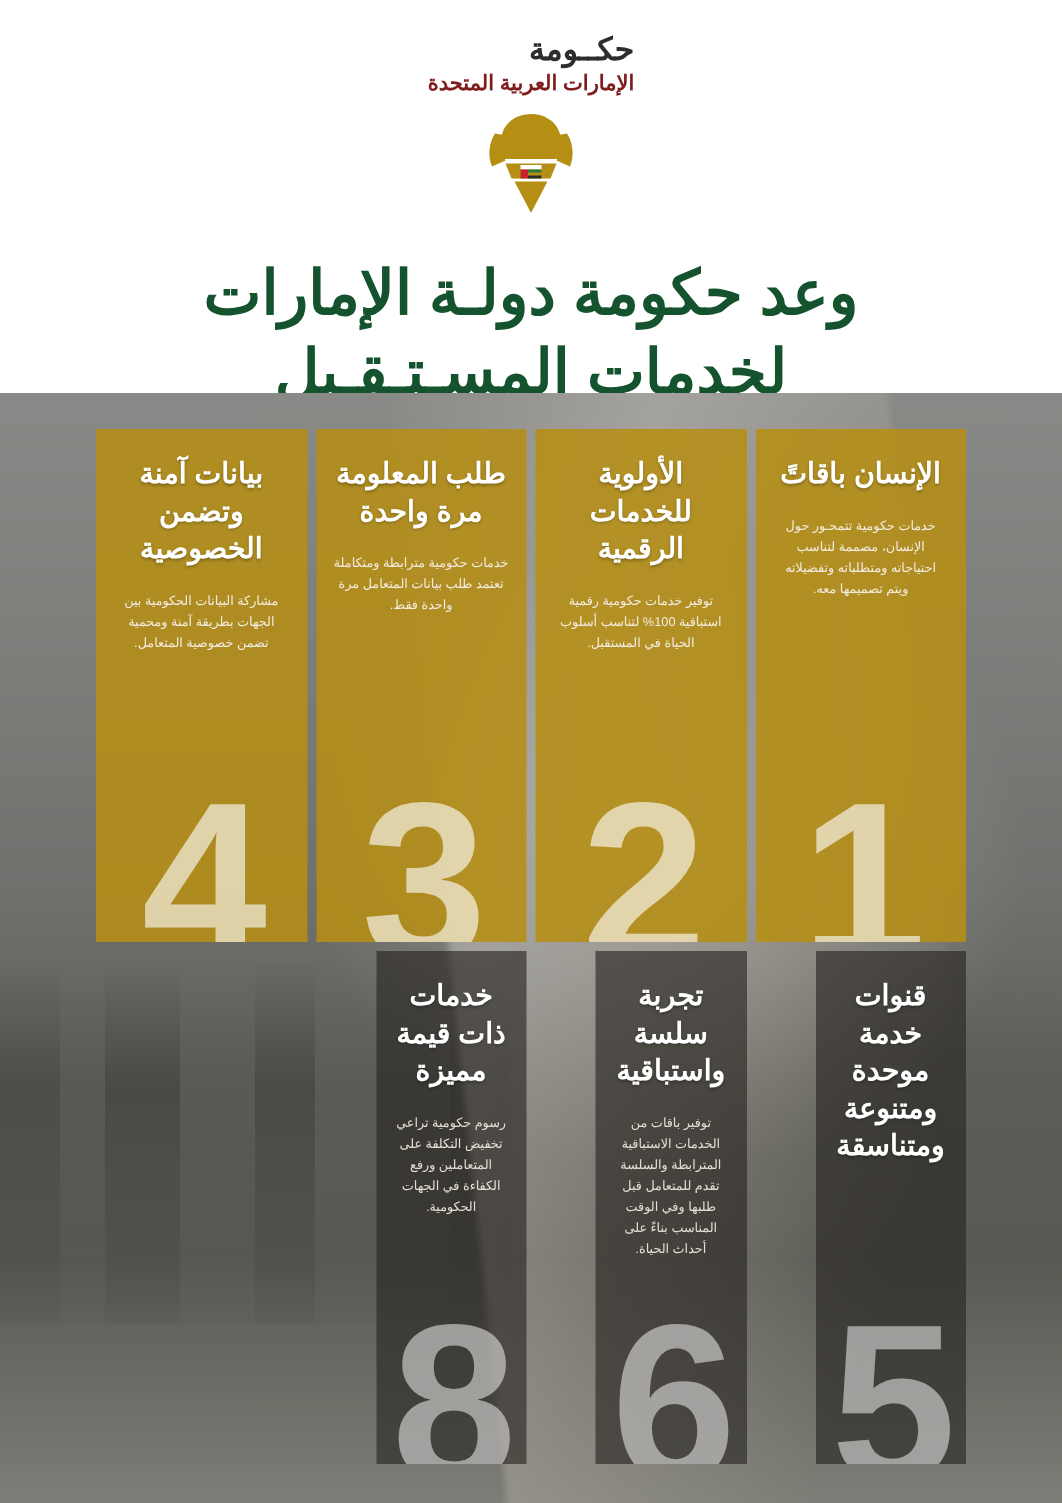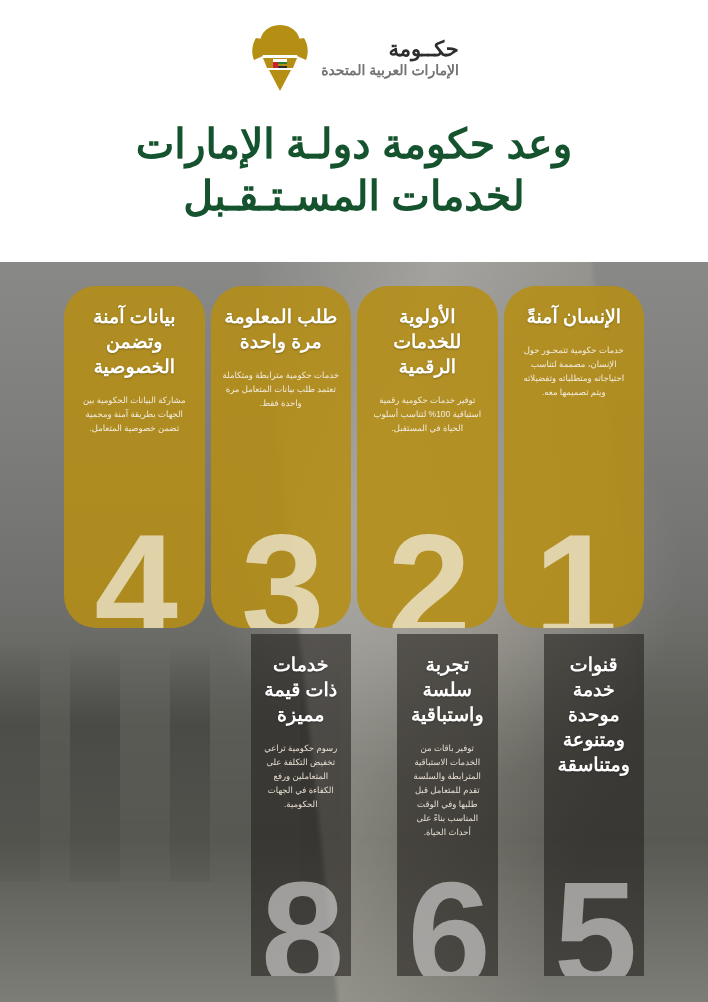--- a/index.html
+++ b/index.html
@@ -16,21 +16,21 @@
   }
 
   
   .header {
     height: 262px;
     background: #ffffff;
     position: relative;
   }
   .emblem-row {
     display: flex;
-    flex-direction: row;
+    flex-direction: column;
     align-items: center;
     justify-content: center;
     gap: 10px;
     padding-top: 22px;
   }
   .emblem {
     width: 62px;
     height: 72px;
     position: relative;
   }
@@ -42,21 +42,21 @@
   }
   .gov-title .line1 {
     font-size: 21px;
     font-weight: bold;
     letter-spacing: 0px;
     color: #2d2d2d;
   }
   .gov-title .line2 {
     font-size: 14px;
     font-weight: bold;
-    color: #737373;
+    color: #7f1d1d;
     margin-top: 2px;
   }
 
   .main-title {
     margin-top: 24px;
     text-align: center;
     color: #14532d;
     font-weight: bold;
     font-size: 41px;
     line-height: 1.28;
@@ -137,21 +137,21 @@
     box-sizing: border-box;
   }
   .panel {
     position: relative;
     overflow: hidden;
     padding: 18px 12px 8px 12px;
     box-sizing: border-box;
     text-align: center;
     color: #ffffff;
   }
-  .panel.gold { background: rgba(181,142,20,0.88); border-radius: 32px; }
+  .panel.gold { background: rgba(181,142,20,0.88); }
   .panel.dark { background: rgba(38,36,32,0.62); margin-left: 40px; }
 
   .panel-title {
     font-size: 19px;
     font-weight: bold;
     line-height: 1.32;
     color: #ffffff;
     position: relative;
     z-index: 3;
     margin: 0 auto;
@@ -234,21 +234,21 @@
   </div>
 </div>
 
 <div class="board">
   <div class="photo"></div>
   <div class="dark-overlay"></div>
 
   <div class="grid">
 
     <div class="panel gold">
-      <div class="panel-title">الإنسان آمنةً</div>
+      <div class="panel-title">الإنسان باقاتً</div>
       <div class="panel-desc">خدمات حكومية تتمحـور حول الإنسان، مصممة لتناسب احتياجاته ومتطلباته وتفضيلاته ويتم تصميمها معه.</div>
       <div class="panel-number">1</div>
     </div>
 
     <div class="panel gold">
       <div class="panel-title">الأولوية للخدمات الرقمية</div>
       <div class="panel-desc">توفير خدمات حكومية رقمية استباقية 100% لتناسب أسلوب الحياة في المستقبل.</div>
       <div class="panel-number">2</div>
     </div>
 

